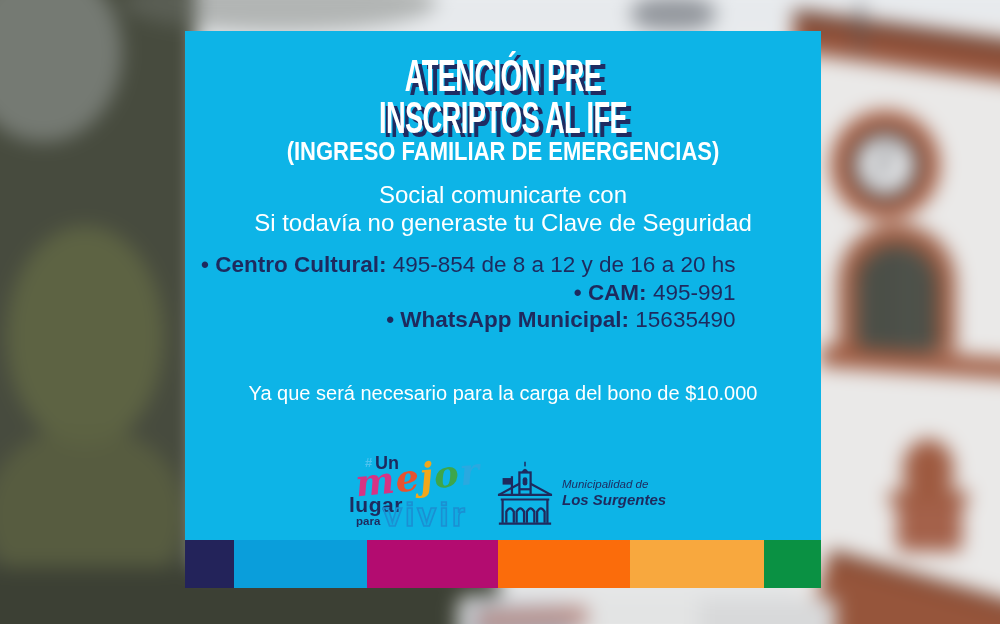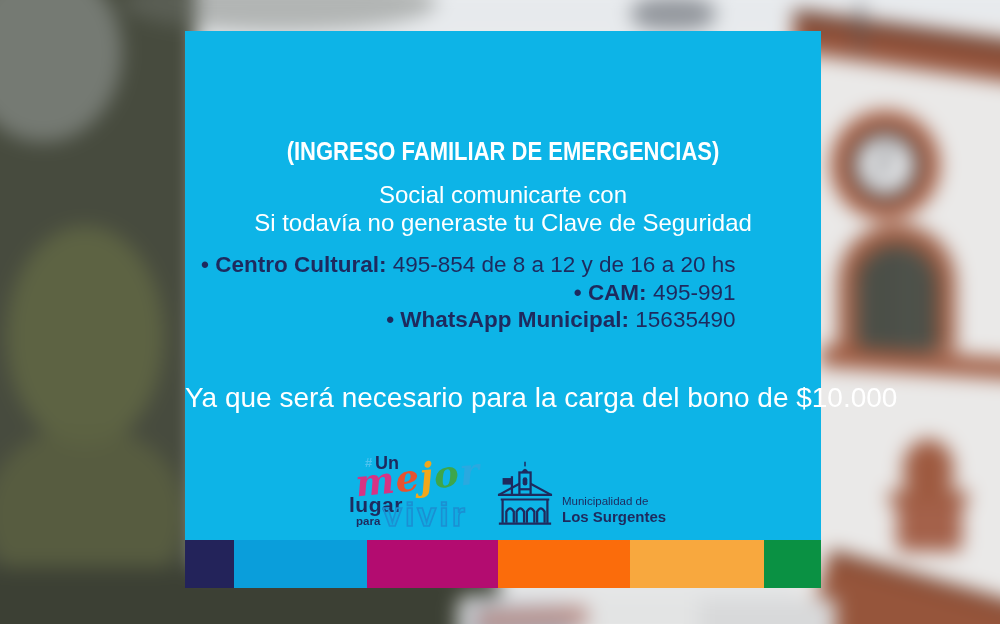--- a/index.html
+++ b/index.html
@@ -44,35 +44,35 @@
   .card { position:absolute; left:185px; top:31px; width:636px; height:557px; background:#0db4e7; }
   .center { left:0; right:0; text-align:center; position:absolute; }
   .title-block { top:24px; color:#ffffff; font-weight:700; font-size:44px; line-height:42px; letter-spacing:-1px; }
   .title-line { transform:scaleX(0.62); transform-origin:50% 50%; text-shadow:8px 4px 0 #1f2c62; white-space:nowrap; }
   .subtitle { top:106px; color:#ffffff; font-weight:700; font-size:25px; transform:scaleX(0.88); white-space:nowrap; }
   .intro { top:150px; color:#ffffff; font-size:24px; line-height:28px; font-weight:400; }
   .contacts { position:absolute; top:220px; left:16px; color:#1e2a5e; font-size:22.5px; line-height:27.5px; list-style:none; margin:0; padding:0; text-align:right; }
   .contacts .lbl { font-weight:700; }
   .contacts .val { font-weight:400; }
   .bullet { font-weight:700; }
-  .note { top:351px; color:#ffffff; font-size:28px; font-weight:400; white-space:nowrap; }
+  .note { top:351px; color:#ffffff; font-size:20px; font-weight:400; white-space:nowrap; }
 
   
   .logo-row { position:absolute; left:152px; top:422px; width:330px; height:86px; }
   .lockup { position:absolute; left:0; top:0; width:150px; height:86px; color:#1e2a5e; }
   .lockup * { position:absolute; white-space:nowrap; }
   .hash { left:28px; top:2px; font-size:13px; font-weight:700; color:#4ec3f0; }
   .un { left:38px; top:0px; font-size:18px; font-weight:700; }
   .mejor { left:18px; top:2px; font-family:"DejaVu Serif", serif; font-style:italic; font-weight:700; font-size:37px; transform:rotate(-6deg); letter-spacing:1px; }
   .mejor span { position:static; }
   .lugar { left:12px; top:40px; font-size:21px; font-weight:700; letter-spacing:.5px; }
   .para { left:19px; top:62px; font-size:11.5px; font-weight:700; }
   .vivir { left:46px; top:42px; font-size:34px; font-weight:700; letter-spacing:3px;
            color:rgba(27,143,210,.2); -webkit-text-stroke:1.6px #1b8fd2; }
-  .muni { position:absolute; left:160px; top:8px; display:flex; align-items:flex-end; gap:9px; color:#1e2a5e; }
+  .muni { position:absolute; left:160px; top:8px; display:flex; align-items:center; gap:9px; color:#1e2a5e;font-style:italic; }
   .muni-text { display:flex; flex-direction:column; line-height:1.15; text-align:left; }
   .muni-l1 { font-size:11.5px; font-weight:400; }
   .muni-l2 { font-size:15px; font-weight:700; }
 
   
   .stripe { position:absolute; left:0; bottom:0; width:100%; height:48px; display:flex; }
   .stripe div { height:100%; }
   .s0{width:7.7%;} .s1{width:20.9%;} .s2{width:20.6%;} .s3{width:20.8%;} .s4{width:21.1%;} .s5{width:8.9%;}
 </style>
 </head>
@@ -105,20 +105,24 @@
     <div class="cornice-dark"></div>
     <div class="cornice"></div>
     <div class="bottom-white"></div>
     <div class="bottom-house"></div>
     <div class="bottom-roof"></div>
     <div class="bottom-gray"></div>
   </div>
 
   <div class="card" style="background: rgb(13, 180, 231);">
 
+    <div class="center title-block">
+      <div class="title-line">ATENCIÓN PRE</div>
+      <div class="title-line">INSCRIPTOS AL IFE</div>
+    </div>
 
     <div class="center subtitle">(INGRESO FAMILIAR DE EMERGENCIAS)</div>
 
     <div class="center intro">
       <div>Social comunicarte con</div>
       <div>Si todavía no generaste tu Clave de Seguridad</div>
     </div>
 
     <ul class="contacts">
       <li>

